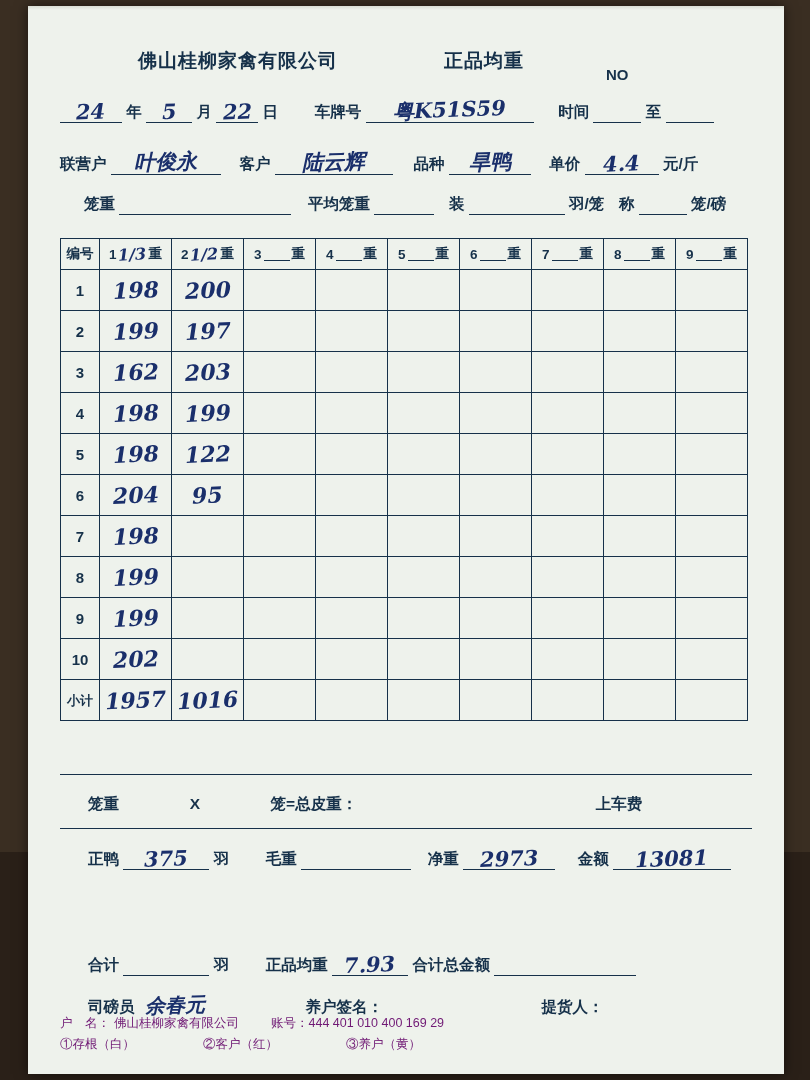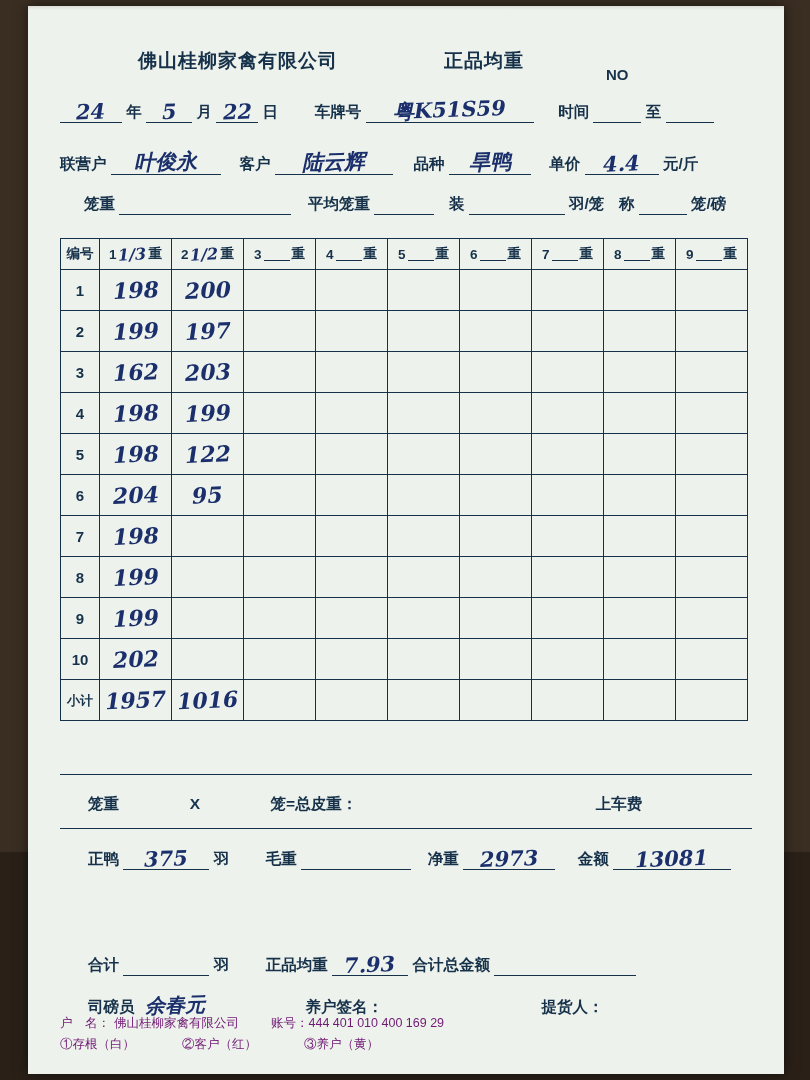--- a/index.html
+++ b/index.html
@@ -184,21 +184,21 @@
     position: absolute;
     left: 32px;
     top: 1008px;
     right: 24px;
     font-size: 12.5px;
     color: #701a75;
     line-height: 1.5;
   }
   .footer .frow { display: flex; }
   .footer .flabel { width: 54px; flex: none; }
-  .footer .copies { display: flex; gap: 47px; margin-top: 2px;}
+  .footer .copies { display: flex; gap: 68px; margin-top: 2px;}
   
   .edge-top {
     position: absolute; left:0; top:0; right:0; height: 4px;
     background: linear-gradient(#d9ddd4, #eef2ec);
   }
 </style>
 </head>
 <body>
 
 <div class="page">

